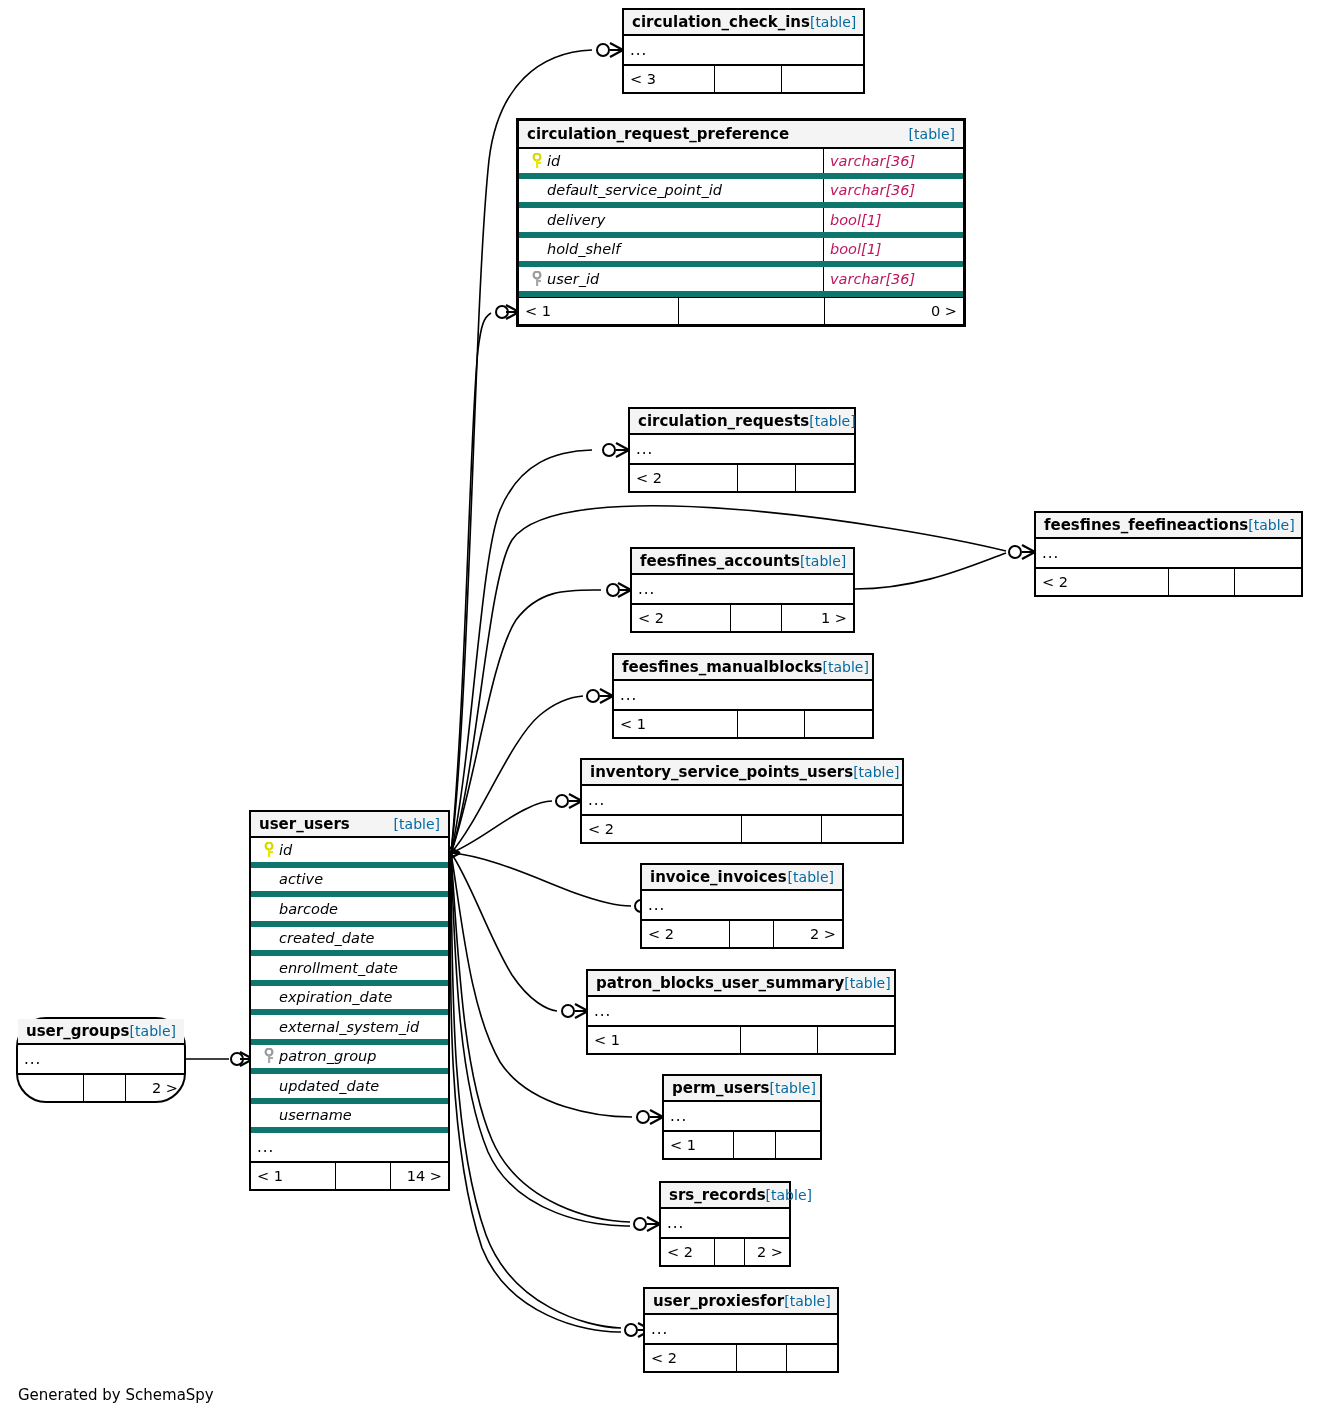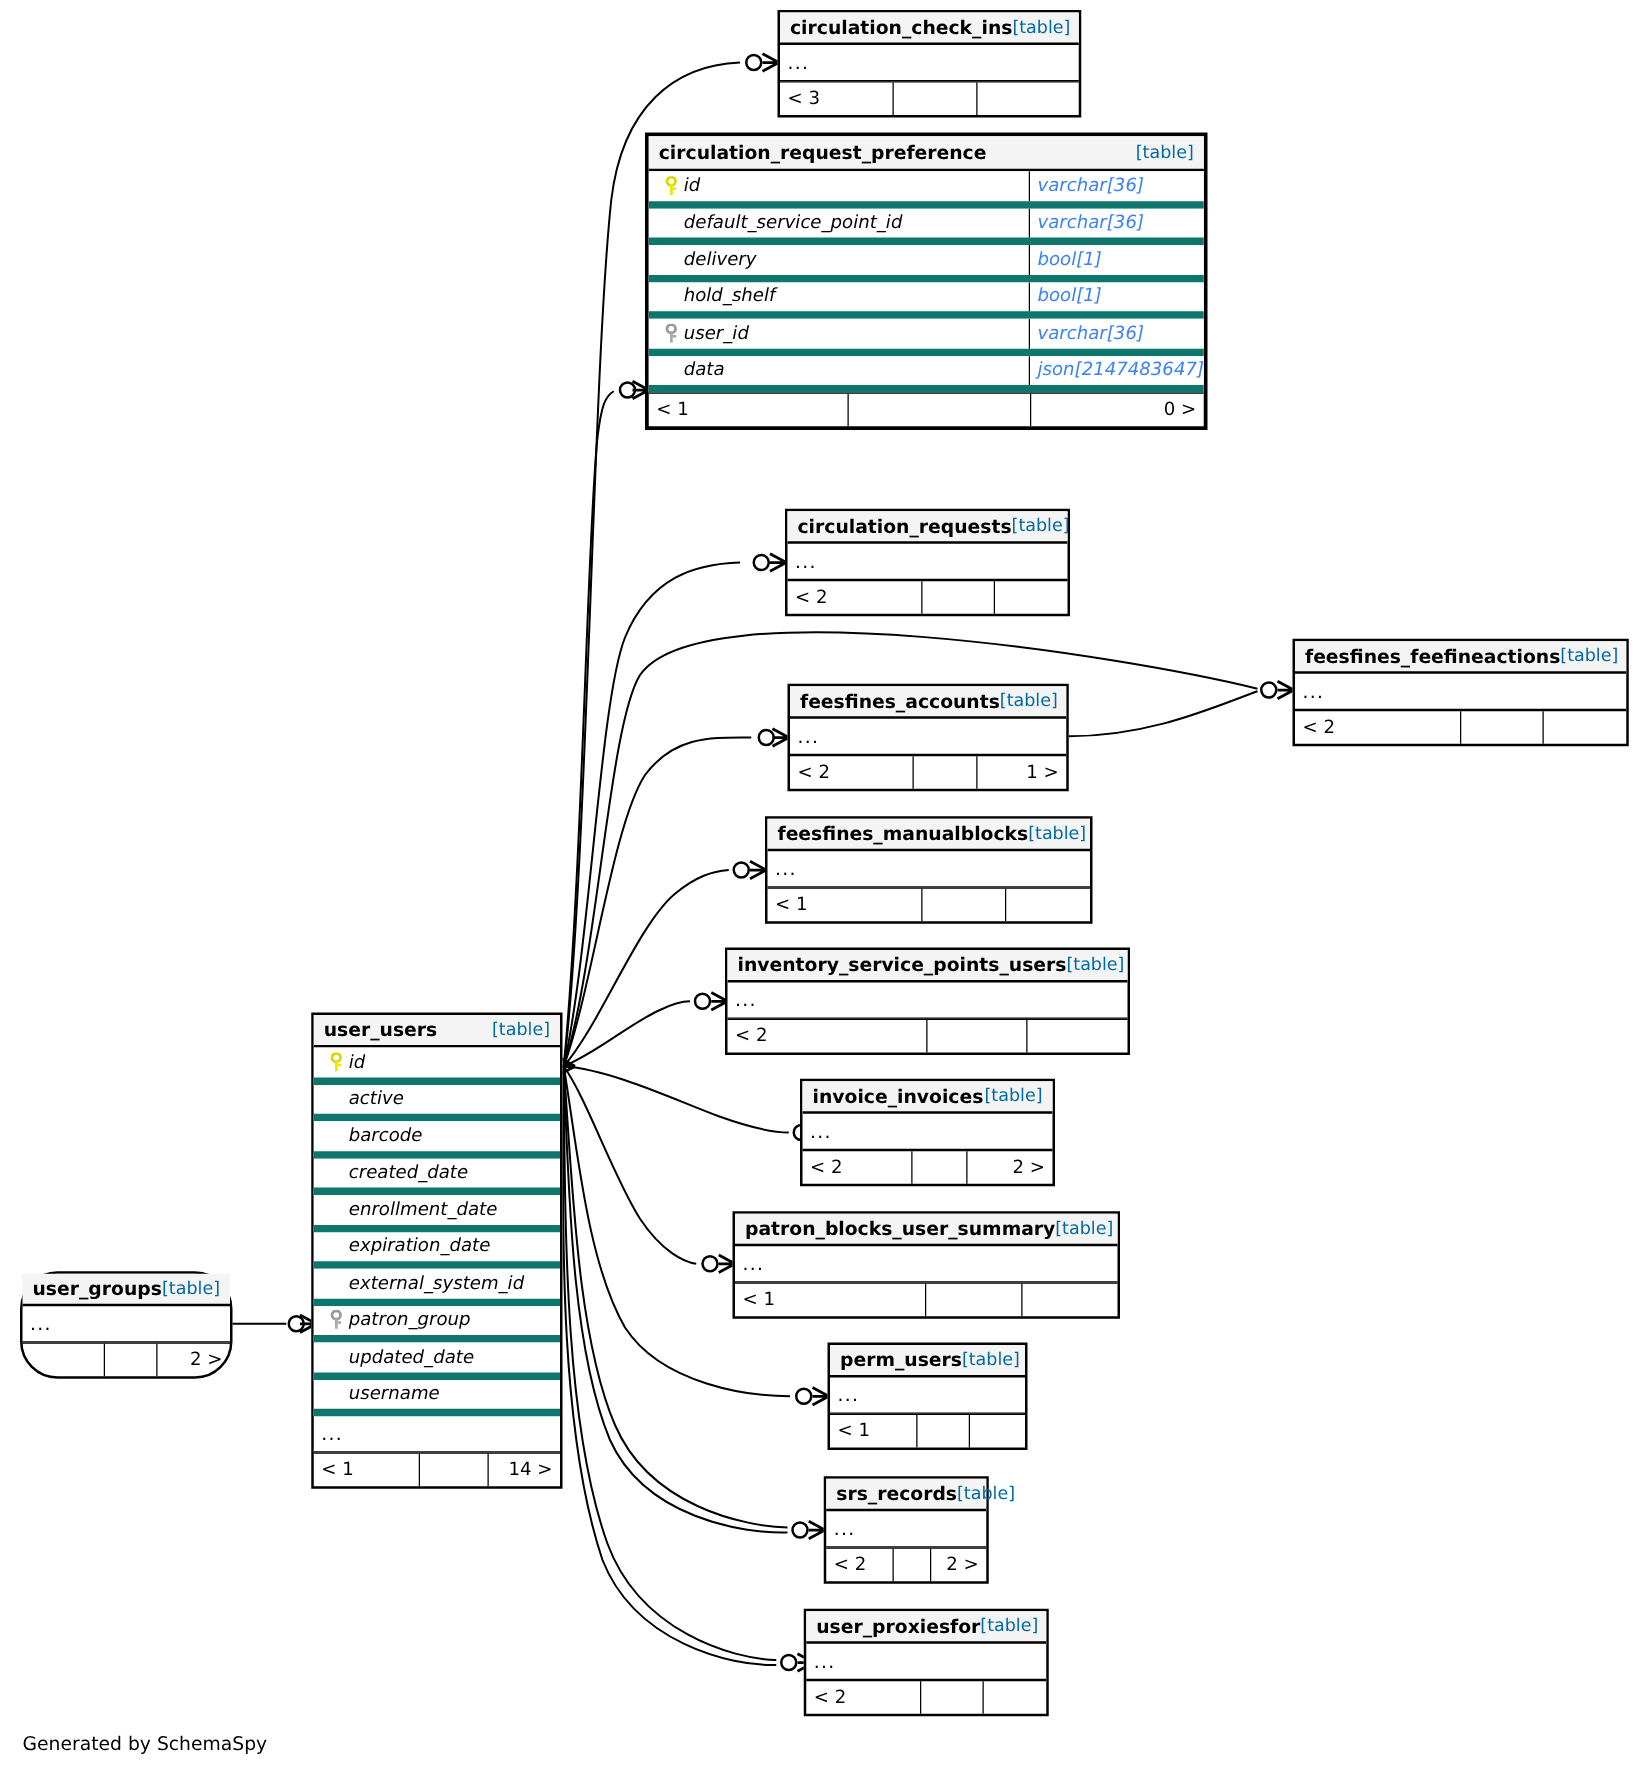--- a/index.html
+++ b/index.html
@@ -65,21 +65,21 @@
     padding-left: 8px;
     font-size: 14.5px;
     color: #000000;
     white-space: nowrap;
     overflow: hidden;
   }
   .col-type {
     border-left: 1px solid #000000;
     padding-left: 6px;
     font-size: 14.5px;
-    color: #3b82f6;
+    color: #be185d;
     white-space: nowrap;
     height: 100%;
     display: flex;
     align-items: center;
     box-sizing: border-box;
     margin-left: 20px;
   }
   .keyslot {
     width: 20px;
     display: inline-flex;
@@ -208,21 +208,21 @@
     <span class="ttag">[table]</span>
   </div>
   <div class="ellipsis-row">...</div>
   <div class="footer">
     <div class="fcell left" style="width:38%">&lt; 3</div>
     <div class="fcell" style="width:28%"></div>
     <div class="fcell right" style="width:34%"></div>
   </div>
 </div>
 
-<div class="table-box" style="left:516px; top:106px; width:450px; border-width:3px;">
+<div class="table-box" style="left:516px; top:118px; width:450px; border-width:3px;">
   <div class="tbl-title" style="height:28px;">
     <span class="tname">circulation_request_preference</span>
     <span class="ttag">[table]</span>
   </div>
 
   <div class="row">
     <div class="col-name">
       <span class="keyslot">
         <svg class="key-icon" width="12" height="16" viewBox="0 0 12 16">
             <circle cx="6" cy="4" r="3.4" fill="none" stroke="#d8d800" stroke-width="2.2"></circle>
@@ -267,27 +267,20 @@
             <circle cx="6" cy="4" r="3.4" fill="none" stroke="#9a9a9a" stroke-width="2.2"></circle>
             <rect x="5" y="6" width="2.2" height="9" fill="#a8a8a8"></rect>
             <rect x="7" y="9" width="3" height="2" fill="#a8a8a8"></rect>
           </svg>
       </span>
       <span>user_id</span>
     </div>
     <div class="col-type" style="width:140px">varchar[36]</div>
   </div>
 
-  <div class="row">
-    <div class="col-name">
-      <span class="keyslot"></span>
-      <span>data</span>
-    </div>
-    <div class="col-type" style="width:140px">json[2147483647]</div>
-  </div>
 
   <div class="footer">
     <div class="fcell left" style="width:36%">&lt; 1</div>
     <div class="fcell" style="width:33%"></div>
     <div class="fcell right" style="width:31%">0 &gt;</div>
   </div>
 </div>
 
 <div class="table-box" style="left:628px; top:407px; width:228px;">
   <div class="tbl-title">

